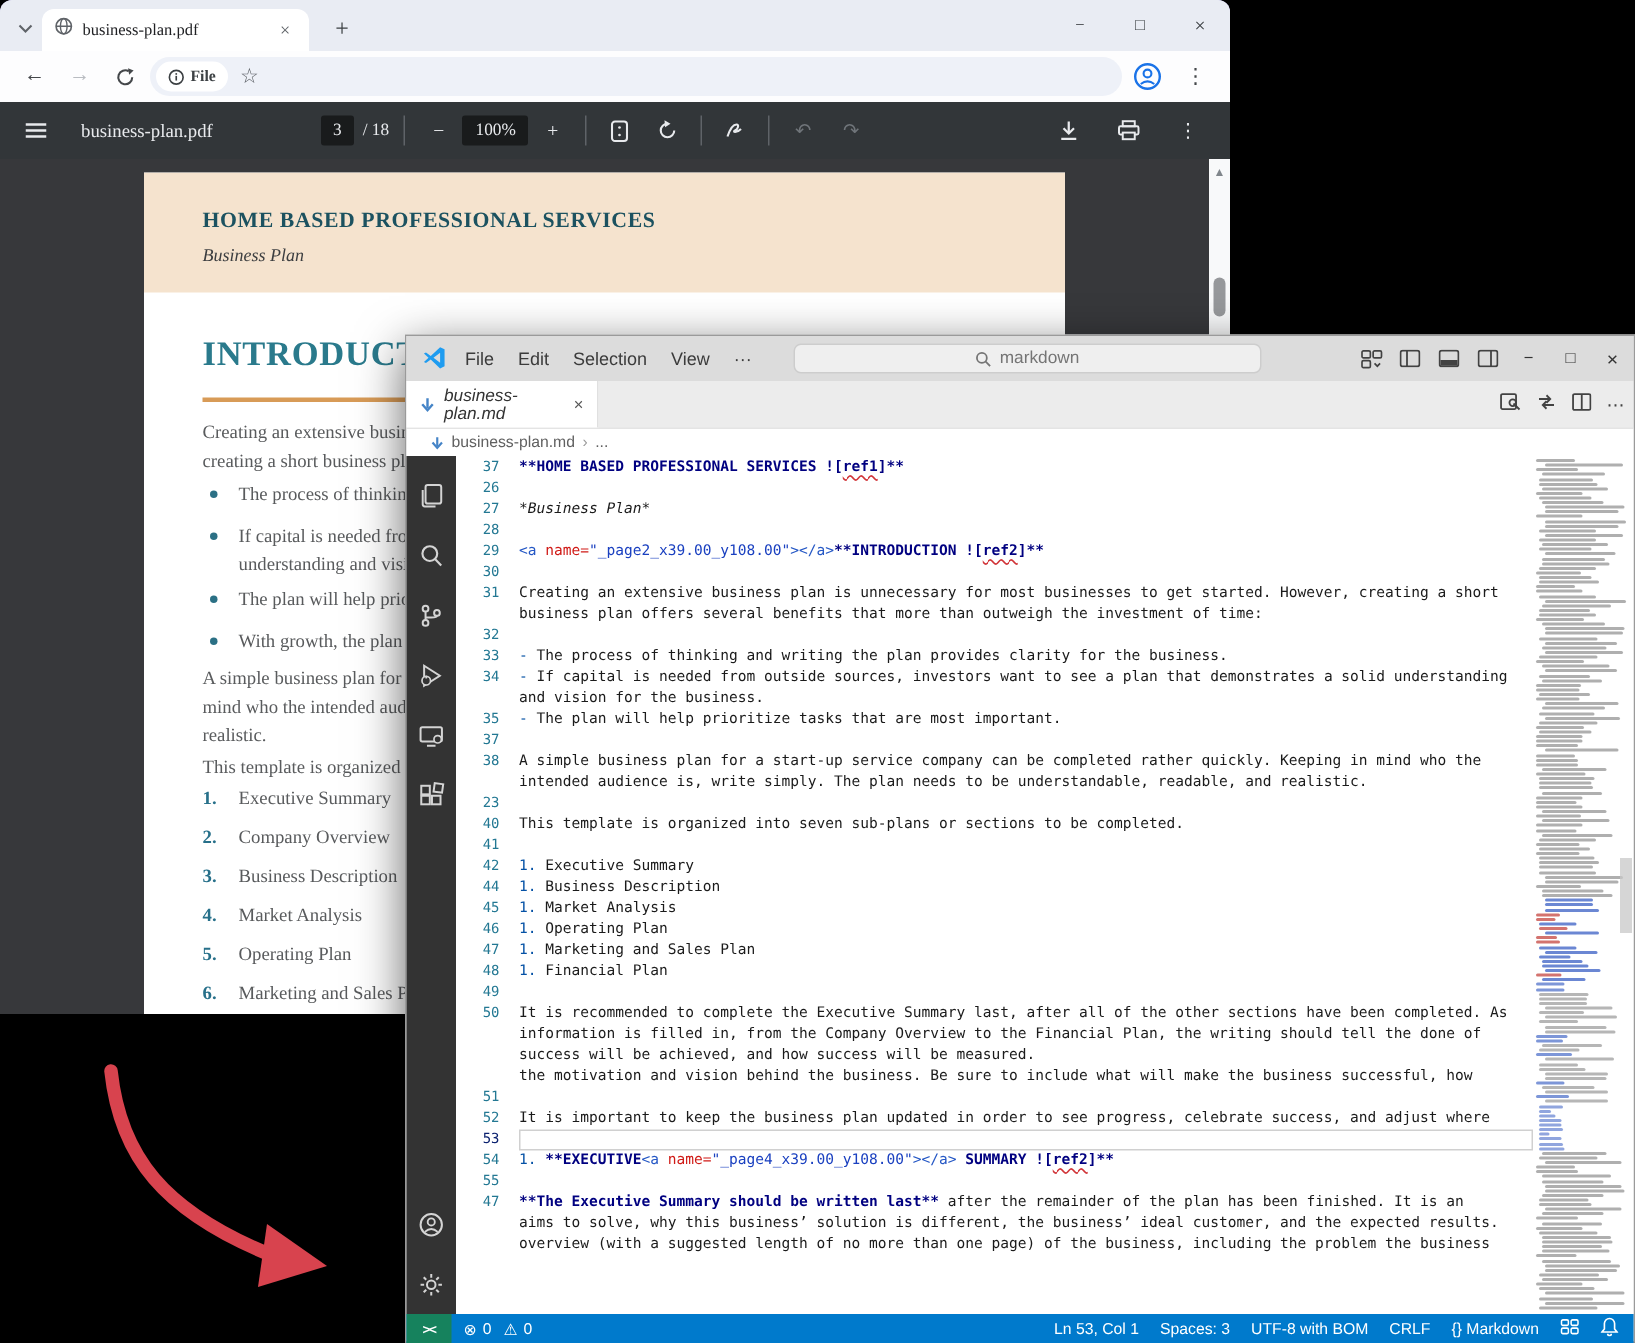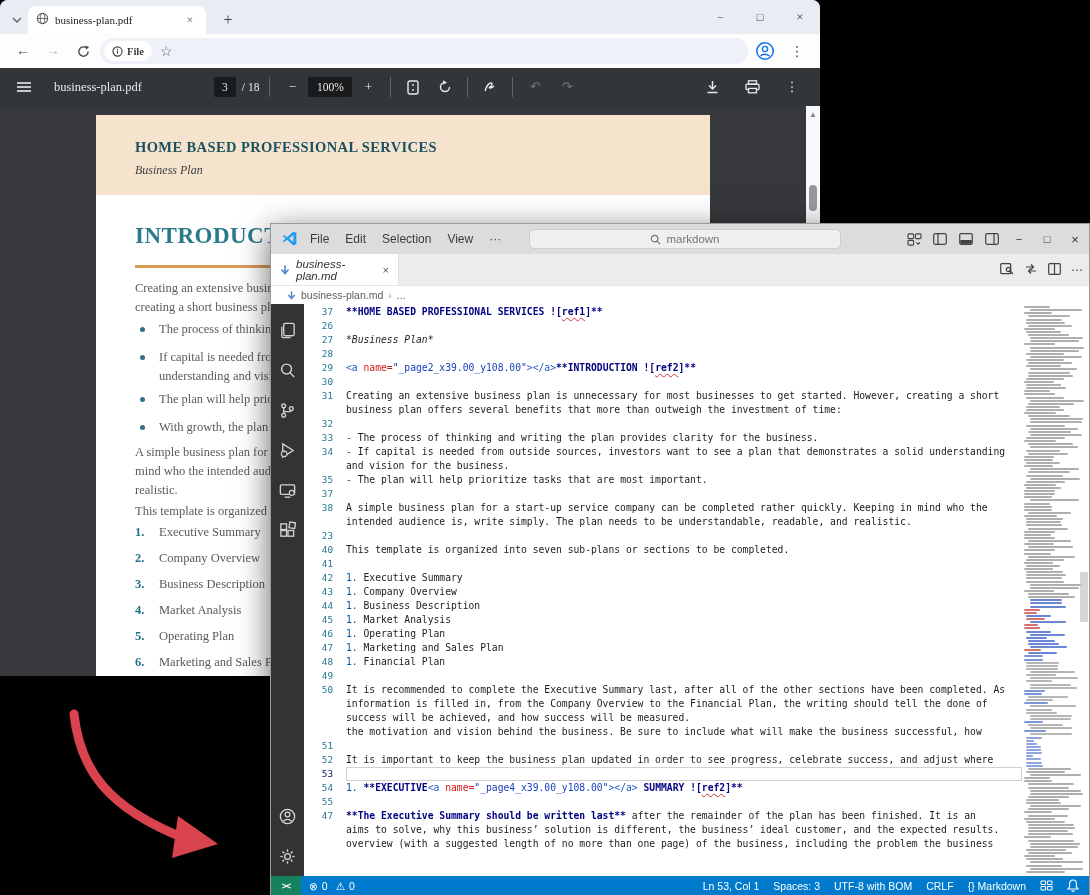--- a/index.html
+++ b/index.html
@@ -489,21 +489,20 @@
           <div class="crow"><span class="ln">34</span><span class="ct"><span class="s-n">- </span><span class="s-p">If capital is needed from outside sources, investors want to see a plan that demonstrates a solid understanding</span></span></div>
           <div class="crow"><span class="ln"></span><span class="ct"><span class="s-p">and vision for the business.</span></span></div>
           <div class="crow"><span class="ln">35</span><span class="ct"><span class="s-n">- </span><span class="s-p">The plan will help prioritize tasks that are most important.</span></span></div>
           <div class="crow"><span class="ln">37</span><span class="ct"></span></div>
           <div class="crow"><span class="ln">38</span><span class="ct"><span class="s-p">A simple business plan for a start-up service company can be completed rather quickly. Keeping in mind who the</span></span></div>
           <div class="crow"><span class="ln"></span><span class="ct"><span class="s-p">intended audience is, write simply. The plan needs to be understandable, readable, and realistic.</span></span></div>
           <div class="crow"><span class="ln">23</span><span class="ct"></span></div>
           <div class="crow"><span class="ln">40</span><span class="ct"><span class="s-p">This template is organized into seven sub-plans or sections to be completed.</span></span></div>
           <div class="crow"><span class="ln">41</span><span class="ct"></span></div>
           <div class="crow"><span class="ln">42</span><span class="ct"><span class="s-n">1. </span><span class="s-p">Executive Summary</span></span></div>
-          <div class="crow"><span class="ln">43</span><span class="ct"><span class="s-n">1. </span><span class="s-p">Company Overview</span></span></div>
           <div class="crow"><span class="ln">44</span><span class="ct"><span class="s-n">1. </span><span class="s-p">Business Description</span></span></div>
           <div class="crow"><span class="ln">45</span><span class="ct"><span class="s-n">1. </span><span class="s-p">Market Analysis</span></span></div>
           <div class="crow"><span class="ln">46</span><span class="ct"><span class="s-n">1. </span><span class="s-p">Operating Plan</span></span></div>
           <div class="crow"><span class="ln">47</span><span class="ct"><span class="s-n">1. </span><span class="s-p">Marketing and Sales Plan</span></span></div>
           <div class="crow"><span class="ln">48</span><span class="ct"><span class="s-n">1. </span><span class="s-p">Financial Plan</span></span></div>
           <div class="crow"><span class="ln">49</span><span class="ct"></span></div>
           <div class="crow"><span class="ln">50</span><span class="ct"><span class="s-p">It is recommended to complete the Executive Summary last, after all of the other sections have been completed. As</span></span></div>
           <div class="crow"><span class="ln"></span><span class="ct"><span class="s-p">information is filled in, from the Company Overview to the Financial Plan, the writing should tell the done of</span></span></div>
           <div class="crow"><span class="ln"></span><span class="ct"><span class="s-p">success will be achieved, and how success will be measured.</span></span></div>
           <div class="crow"><span class="ln"></span><span class="ct"><span class="s-p">the motivation and vision behind the business. Be sure to include what will make the business successful, how</span></span></div>

